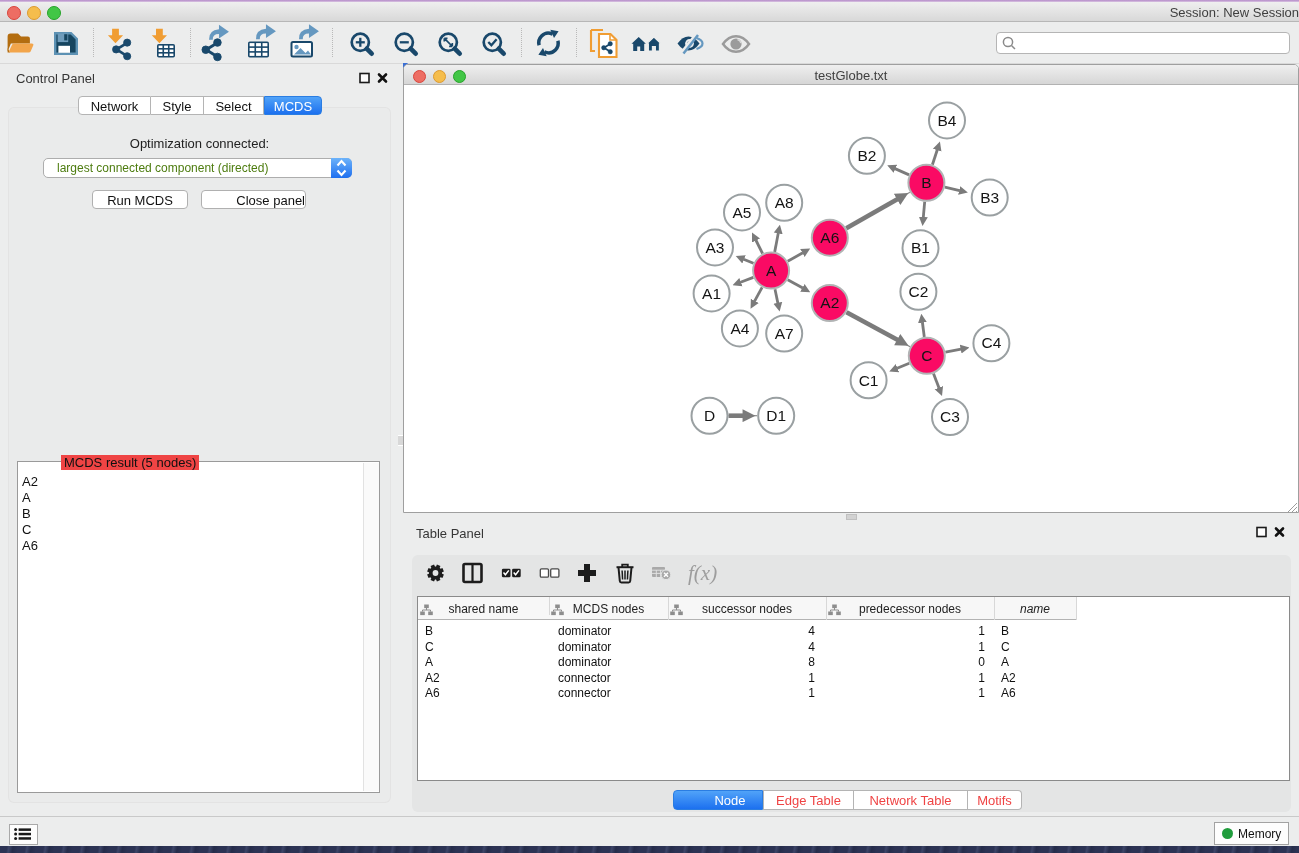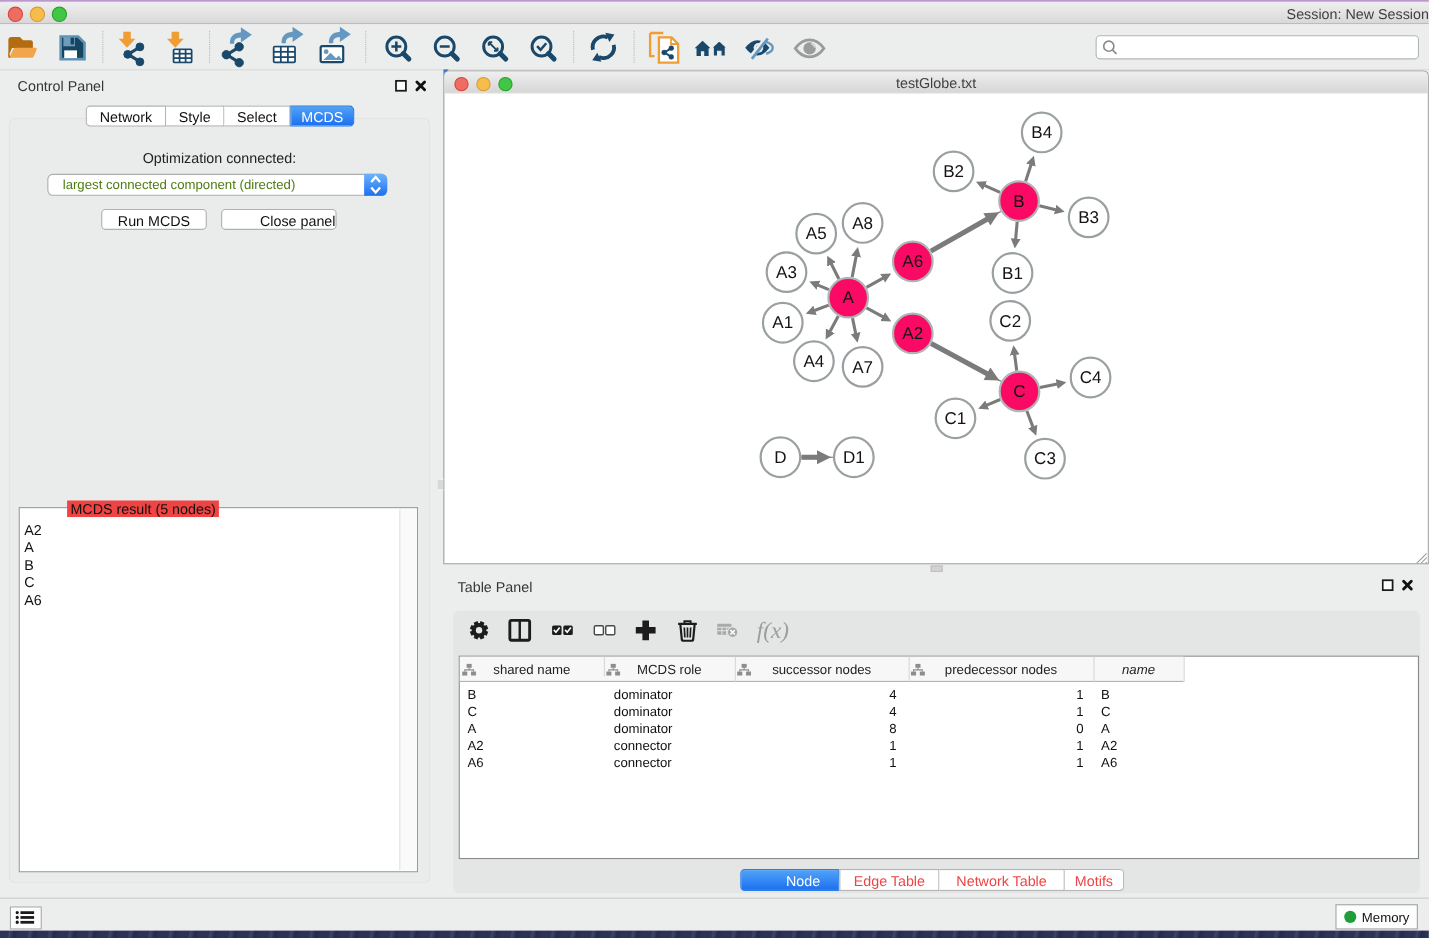--- a/index.html
+++ b/index.html
@@ -374,21 +374,21 @@
     </div>
     <div style="position:absolute;left:131px;top:0;width:119px;height:23px;border-right:1px solid #d8d8d8;">
       <span style="position:absolute;left:2px;top:5px;"><svg width="13" height="12" viewBox="0 0 13 12">
           <g fill="#8d8d8d">
             <rect x="4.2" y="0.5" width="4.6" height="3.6"></rect>
             <rect x="0.2" y="7.5" width="4.6" height="3.6"></rect>
             <rect x="8.2" y="7.5" width="4.6" height="3.6"></rect>
             <path d="M6.5 4 v2 M2.5 7.5 v-1.5 h8 v1.5" stroke="#8d8d8d" stroke-width="1" fill="none"></path>
           </g>
         </svg></span>
-      <div style="position:absolute;left:0;right:0;top:5px;text-align:center;font-size:12px;color:#222;">MCDS role</div>
+      <div style="position:absolute;left:0;right:0;top:5px;text-align:center;font-size:12px;color:#222;">MCDS nodes</div>
     </div>
     <div style="position:absolute;left:250px;top:0;width:158px;height:23px;border-right:1px solid #d8d8d8;">
       <span style="position:absolute;left:2px;top:5px;"><svg width="13" height="12" viewBox="0 0 13 12">
           <g fill="#8d8d8d">
             <rect x="4.2" y="0.5" width="4.6" height="3.6"></rect>
             <rect x="0.2" y="7.5" width="4.6" height="3.6"></rect>
             <rect x="8.2" y="7.5" width="4.6" height="3.6"></rect>
             <path d="M6.5 4 v2 M2.5 7.5 v-1.5 h8 v1.5" stroke="#8d8d8d" stroke-width="1" fill="none"></path>
           </g>
         </svg></span>

